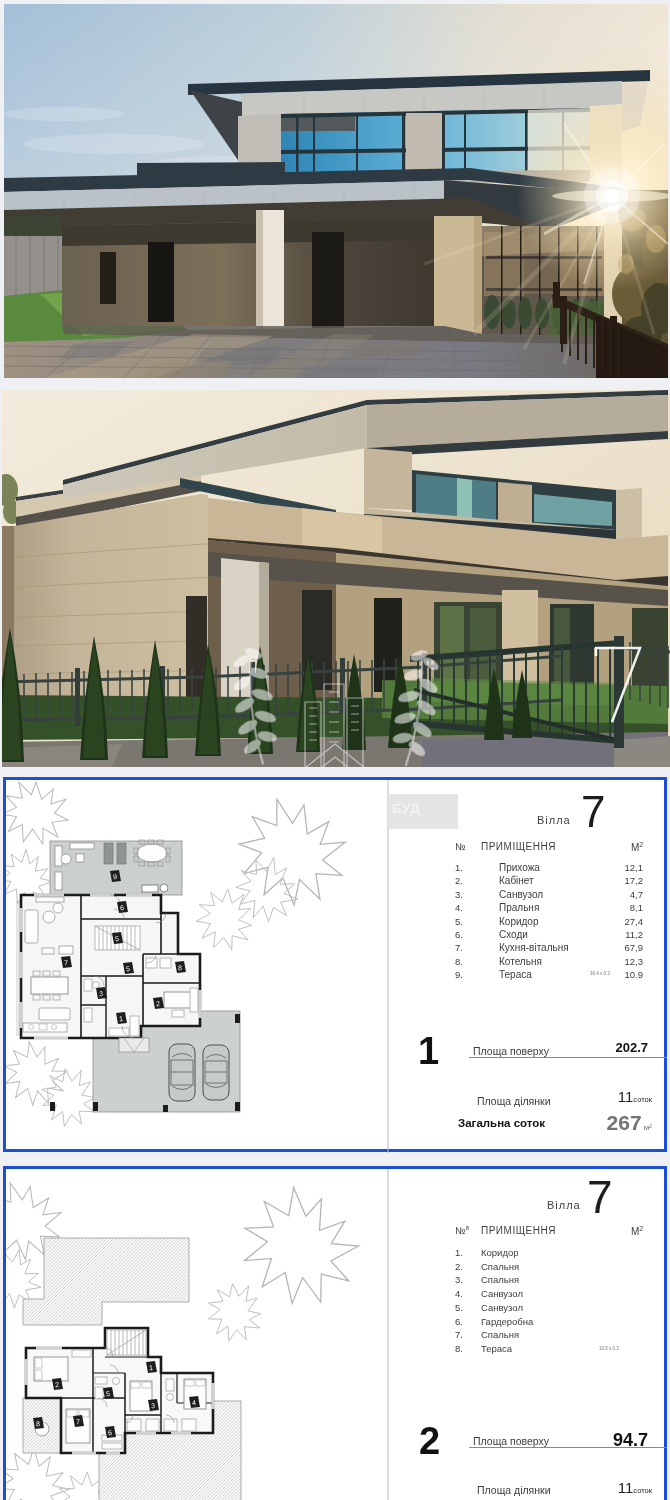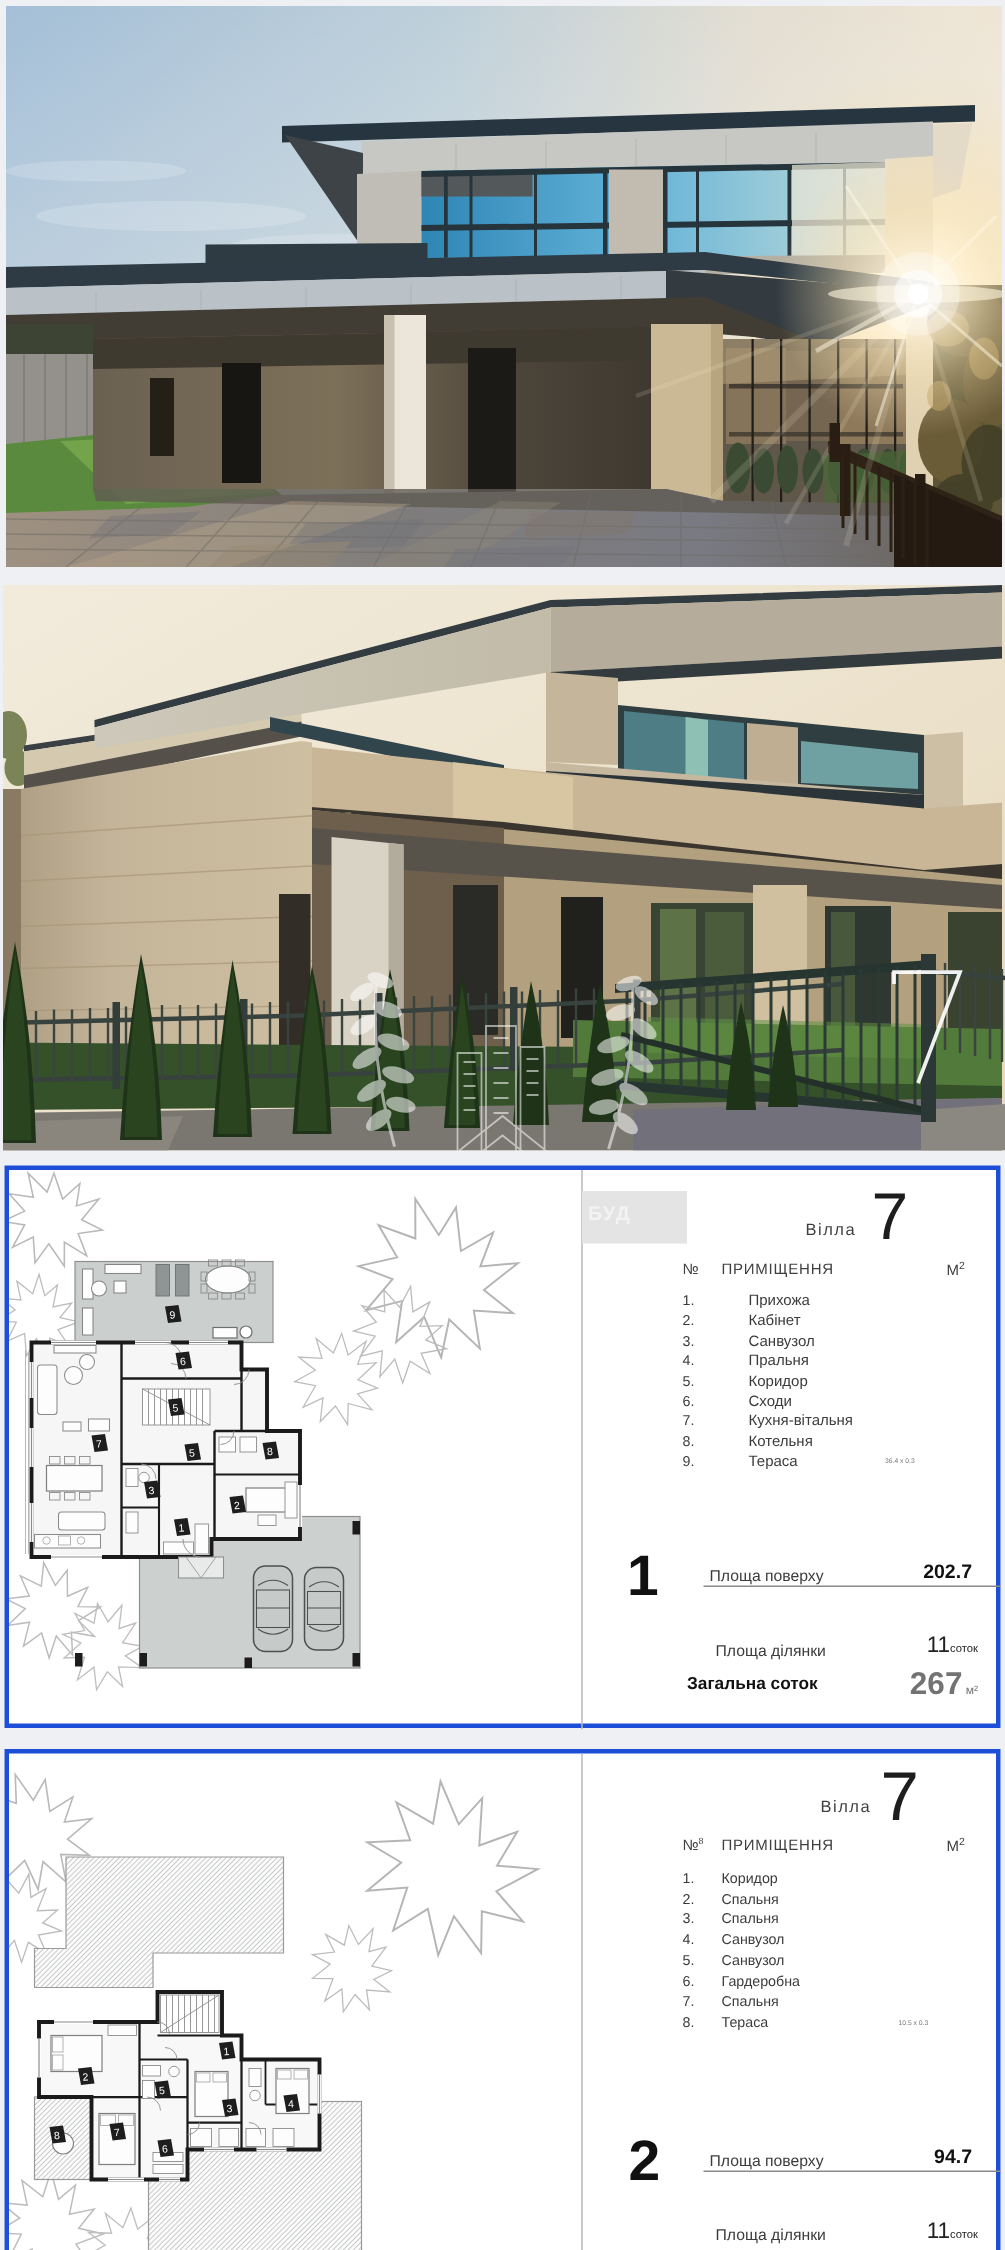--- a/index.html
+++ b/index.html
@@ -768,20 +768,21 @@
 <div class="abs" style="left:149px;top:34px;font-size:11px;letter-spacing:1px;color:#3f3f3f;">Вілла</div>
 
 <div class="abs" style="left:193px;top:7px;font-size:44px;font-weight:normal;color:#1d1d1d;">7</div>
 
 <div class="abs" style="left:67px;top:61px;font-size:10px;color:#3f3f3f;">№</div>
 <div class="abs" style="left:93px;top:61px;font-size:10px;letter-spacing:0.5px;color:#3f3f3f;">ПРИМІЩЕННЯ</div>
 <div class="abs" style="left:243px;top:61px;font-size:10px;color:#3f3f3f;">М<sup style="font-size:7px;">2</sup></div>
 
 <div class="abs" style="left:67px;top:81px;font-size:9.5px;line-height:13.4px;color:#3c3c3c;">1.<br>2.<br>3.<br>4.<br>5.<br>6.<br>7.<br>8.<br>9.</div>
 <div class="abs" style="left:111px;top:81px;font-size:10px;line-height:13.4px;color:#3c3c3c;">Прихожа<br>Кабінет<br>Санвузол<br>Пральня<br>Коридор<br>Сходи<br>Кухня-вітальня<br>Котельня<br>Тераса</div>
+<div class="abs" style="left:180px;top:81px;width:75px;text-align:right;font-size:9.5px;line-height:13.4px;color:#3c3c3c;">12,1<br>17,2<br>4,7<br>8,1<br>27,4<br>11,2<br>67,9<br>12,3<br>10.9</div>
 <div class="abs" style="left:202px;top:191px;font-size:4.5px;color:#777;">36.4 х 0.3</div>
 
 <div class="abs" style="left:30px;top:250px;font-size:38px;font-weight:bold;color:#111;">1</div>
 <div class="abs" style="left:85px;top:265px;font-size:10.5px;color:#3c3c3c;">Площа поверху</div>
 <div class="abs" style="left:180px;top:260px;width:80px;text-align:right;font-size:13px;font-weight:bold;color:#111;">202.7</div>
 <div class="abs" style="left:81px;top:277px;width:198px;border-top:1px solid #8a8a8a;"></div>
 
 <div class="abs" style="left:89px;top:315px;font-size:10.5px;color:#3c3c3c;">Площа ділянки</div>
 <div class="abs" style="left:180px;top:308px;width:84px;text-align:right;font-size:15px;color:#222;">11<span style="font-size:7.5px;">соток</span></div>
 
@@ -953,19 +954,19 @@
 <div class="abs" style="left:67px;top:56px;font-size:10px;color:#3f3f3f;">№<sup style="font-size:6px;">8</sup></div>
 <div class="abs" style="left:93px;top:56px;font-size:10px;letter-spacing:0.5px;color:#3f3f3f;">ПРИМІЩЕННЯ</div>
 <div class="abs" style="left:243px;top:56px;font-size:10px;color:#3f3f3f;">М<sup style="font-size:7px;">2</sup></div>
 
 <div class="abs" style="left:67px;top:77px;font-size:9.5px;line-height:13.7px;color:#3c3c3c;">1.<br>2.<br>3.<br>4.<br>5.<br>6.<br>7.<br>8.</div>
 <div class="abs" style="left:93px;top:77px;font-size:9.5px;line-height:13.7px;color:#3c3c3c;">Коридор<br>Спальня<br>Спальня<br>Санвузол<br>Санвузол<br>Гардеробна<br>Спальня<br>Тераса</div>
 <div class="abs" style="left:211px;top:177px;font-size:4.5px;color:#777;">10.5 х 0.3</div>
 
 <div class="abs" style="left:31px;top:251px;font-size:38px;font-weight:bold;color:#111;">2</div>
 <div class="abs" style="left:85px;top:266px;font-size:10.5px;color:#3c3c3c;">Площа поверху</div>
-<div class="abs" style="left:180px;top:261px;width:80px;text-align:right;font-size:13px;font-weight:bold;color:#111;">94.7</div>
+<div class="abs" style="left:180px;top:261px;width:80px;text-align:right;font-size:18px;font-weight:bold;color:#111;">94.7</div>
 <div class="abs" style="left:81px;top:278px;width:198px;border-top:1px solid #8a8a8a;"></div>
 
 <div class="abs" style="left:89px;top:315px;font-size:10.5px;color:#3c3c3c;">Площа ділянки</div>
 <div class="abs" style="left:180px;top:310px;width:84px;text-align:right;font-size:15px;color:#222;">11<span style="font-size:7.5px;">соток</span></div>
 </div>
 </div>
 
 </body></html>

